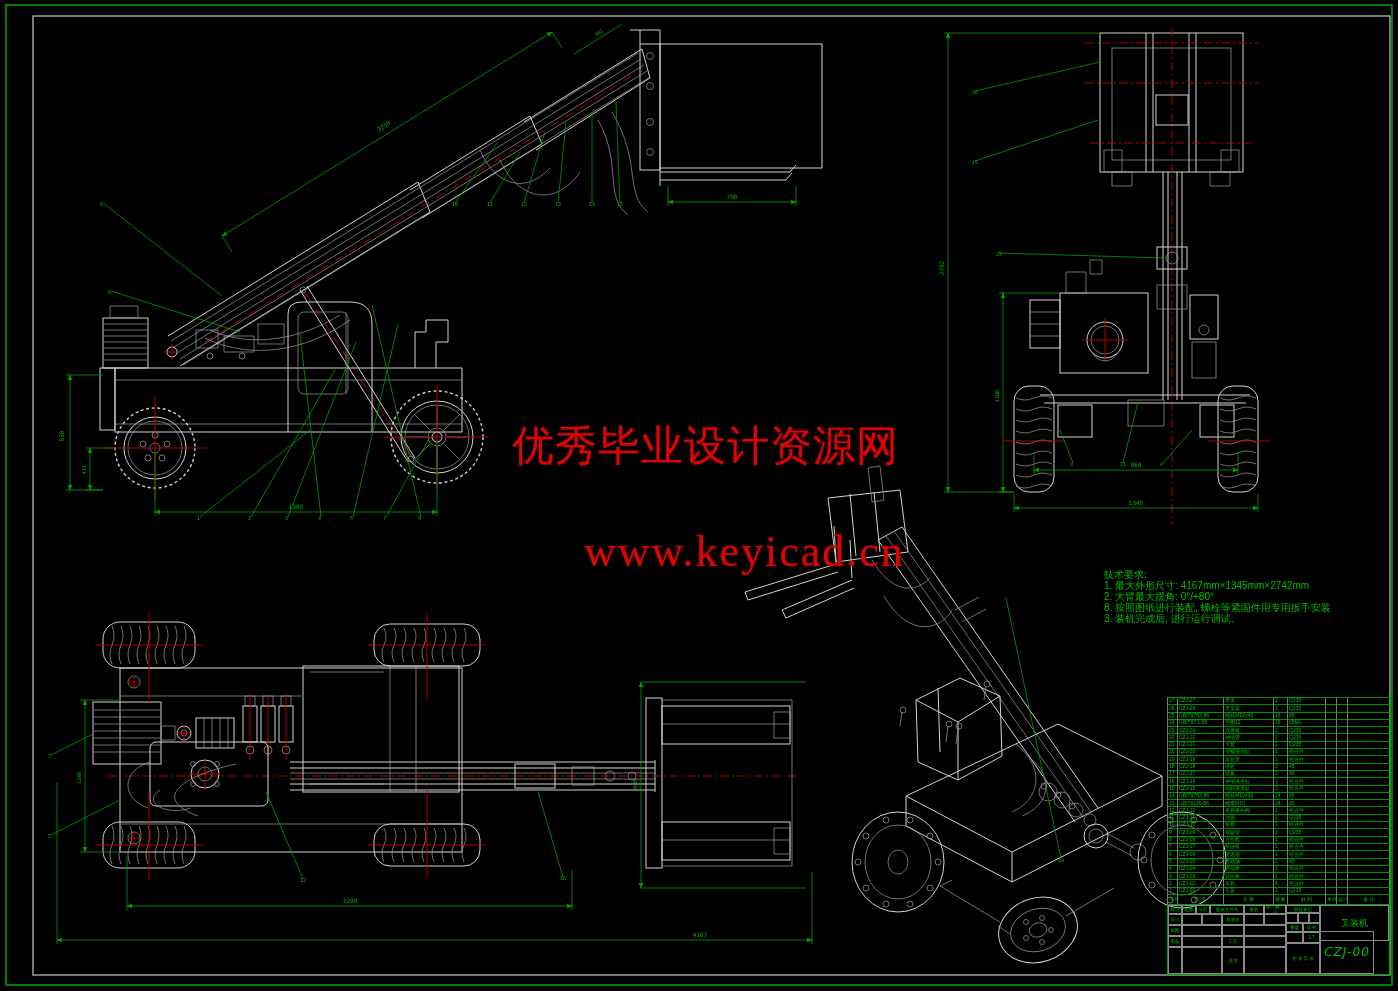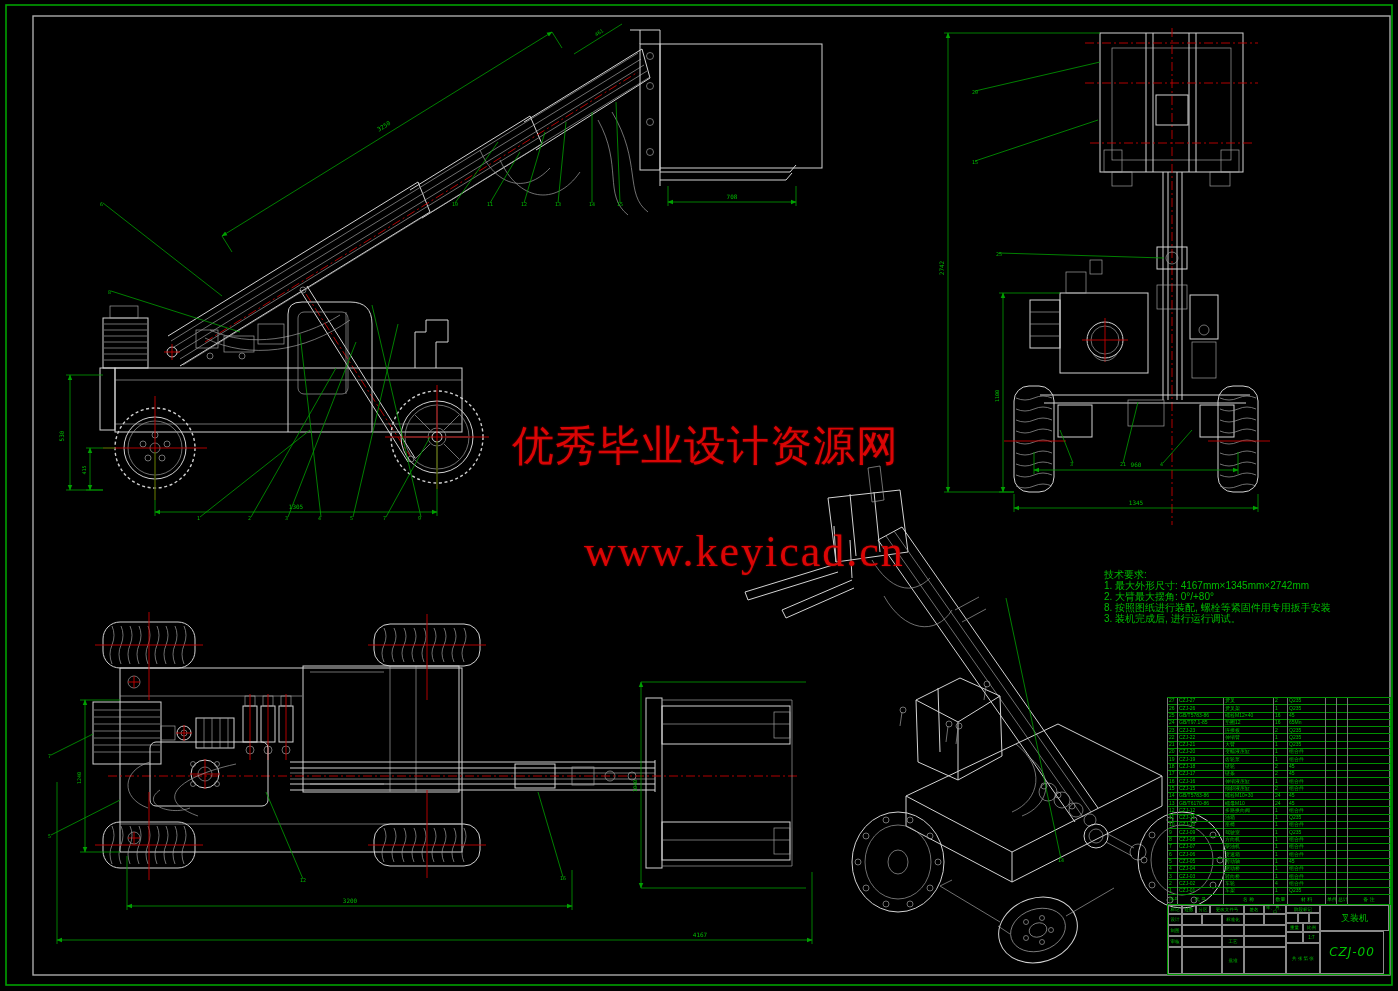--- a/index.html
+++ b/index.html
@@ -741,17 +741,17 @@
   <div class="c" style="left:118px;top:0;width:34px;height:8px">阶段标记</div>
   <div class="c" style="left:118px;top:8px;width:12px;height:10px"></div>
   <div class="c" style="left:130px;top:8px;width:11px;height:10px"></div>
   <div class="c" style="left:141px;top:8px;width:11px;height:10px"></div>
   <div class="c" style="left:118px;top:18px;width:17px;height:9px">重量</div>
   <div class="c" style="left:135px;top:18px;width:17px;height:9px">比例</div>
   <div class="c" style="left:118px;top:27px;width:17px;height:11px"></div>
   <div class="c" style="left:135px;top:27px;width:17px;height:11px">1:7</div>
   <div class="c" style="left:118px;top:38px;width:34px;height:31px">共 张 第 张</div>
 
-  <div class="c name" style="left:152px;top:0;width:69px;height:26px">叉装机</div>
-  <div class="c dno" style="left:152px;top:26px;width:64px;height:43px">CZJ-00</div>
+  <div class="c name" style="left:152px;top:0;width:69px;height:36px">叉装机</div>
+  <div class="c dno" style="left:152px;top:26px;width:54px;height:43px">CZJ-00</div>
 </div>
 
 </div>
 
 </body></html>

